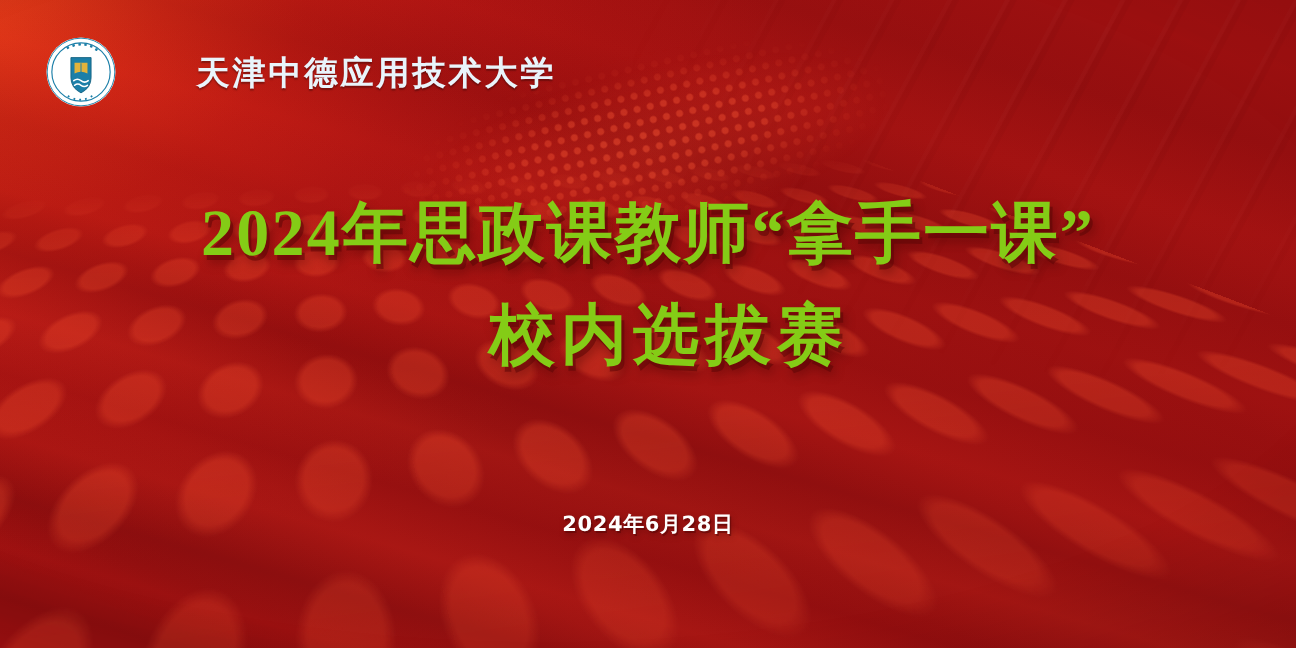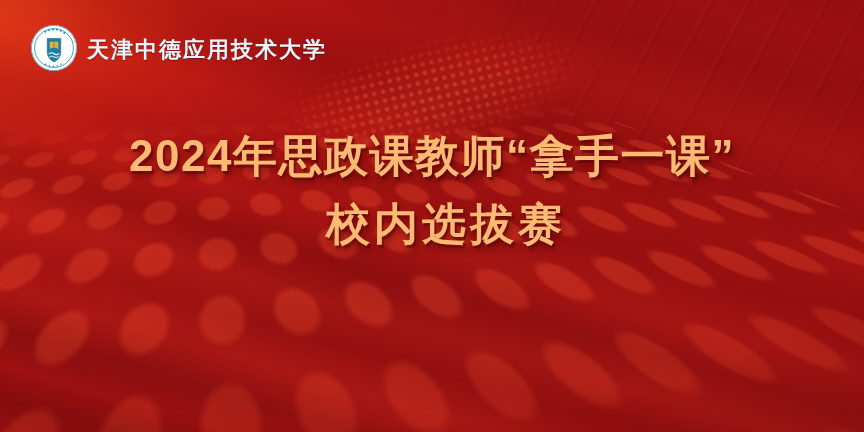--- a/index.html
+++ b/index.html
@@ -168,20 +168,21 @@
   .logo-emblem {
     width: 48px;
     height: 48px;
     flex: 0 0 48px;
   }
   .logo-text {
     display: flex;
     flex-direction: column;
     justify-content: center;
     padding-top: 2px;
+    margin-left: 44px;
   }
   .logo-cn {
     font-family: "DejaVu Serif", "Liberation Serif", serif;
     font-weight: bold;
     font-size: 22px;
     line-height: 1.04;
     letter-spacing: 2px;
     color: #e9f4fb;
     white-space: nowrap;
     text-shadow: 0 1px 1px rgba(0,0,0,0.30);
@@ -200,26 +201,26 @@
   
   .title-block {
     position: absolute;
     left: 0;
     right: 0;
     top: 122px;
     text-align: center;
     z-index: 6;
   }
   .title-line {
-    font-family: Liberation Sans, sans-serif;
+    font-family: Liberation Serif, serif;
     font-weight: bold;
     font-size: 44px;
     line-height: 68px;
     letter-spacing: 1.5px;
-    color: #fdba74;
+    color: #84cc16;
     white-space: nowrap;
     text-shadow:
       2px 3px 0 rgba(92,6,6,0.55),
       3px 5px 7px rgba(60,0,0,0.45);
   }
   .title-line-2 {
     letter-spacing: 4px;
     margin-left: 28px;
   }
 
@@ -297,14 +298,15 @@
     <div class="logo-text">
       <div class="logo-cn">天津中德应用技术大学</div>
     </div>
   </div>
 
   <div class="title-block">
     <div class="title-line title-line-1">2024年思政课教师“拿手一课”</div>
     <div class="title-line title-line-2">校内选拔赛</div>
   </div>
 
+  <div class="date-line">2024年6月28日</div>
 
 </div>
 
 </body></html>

